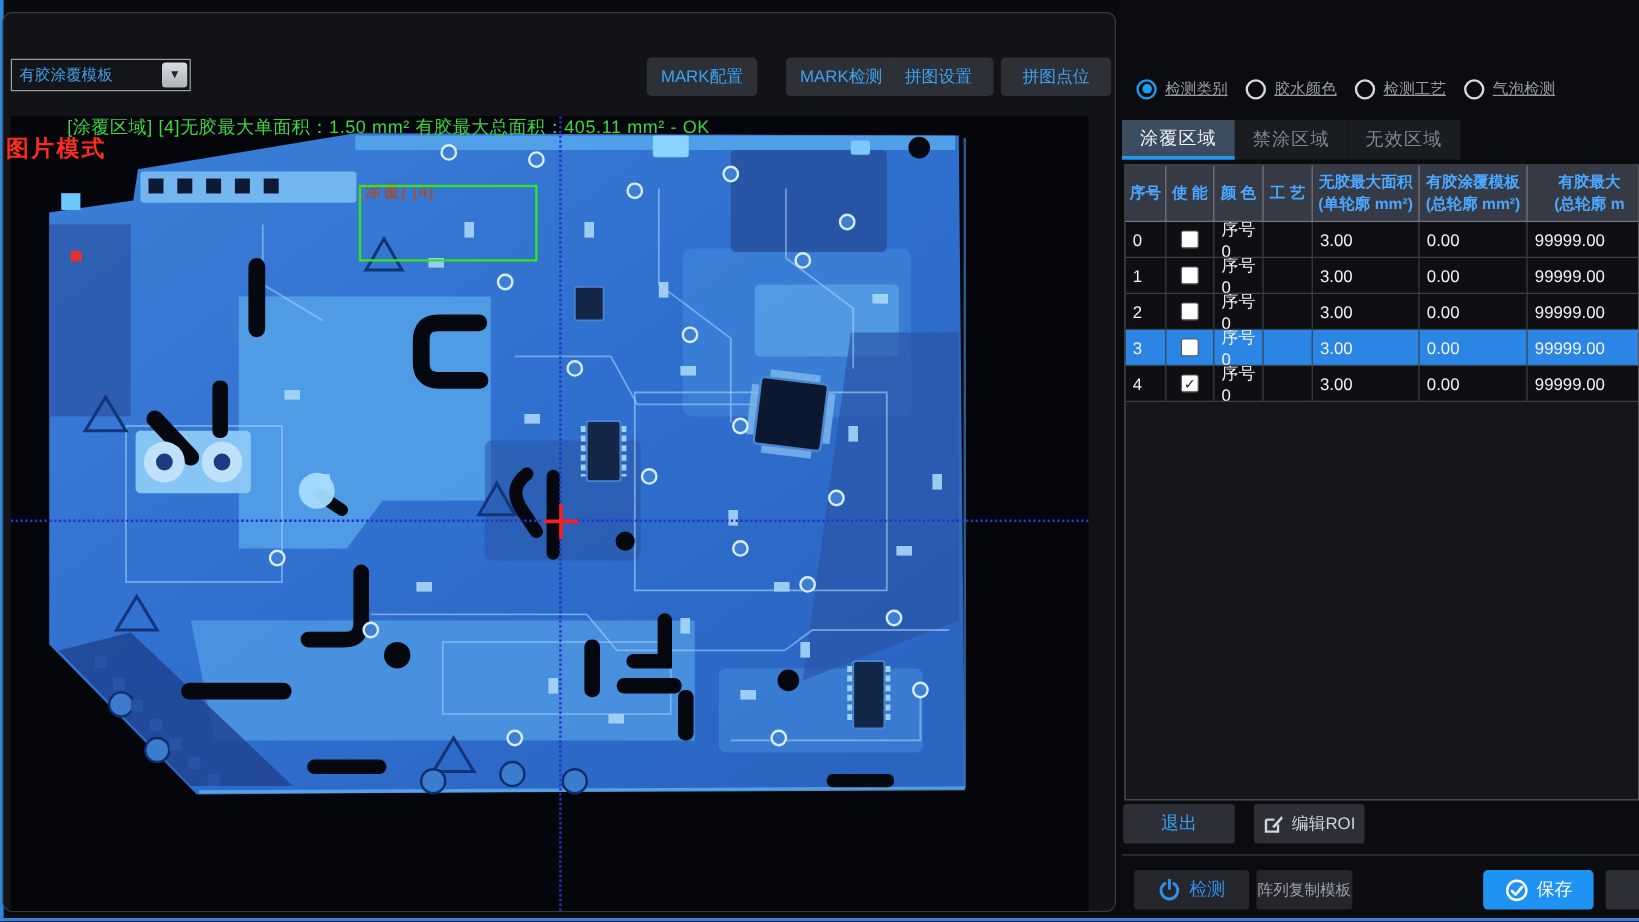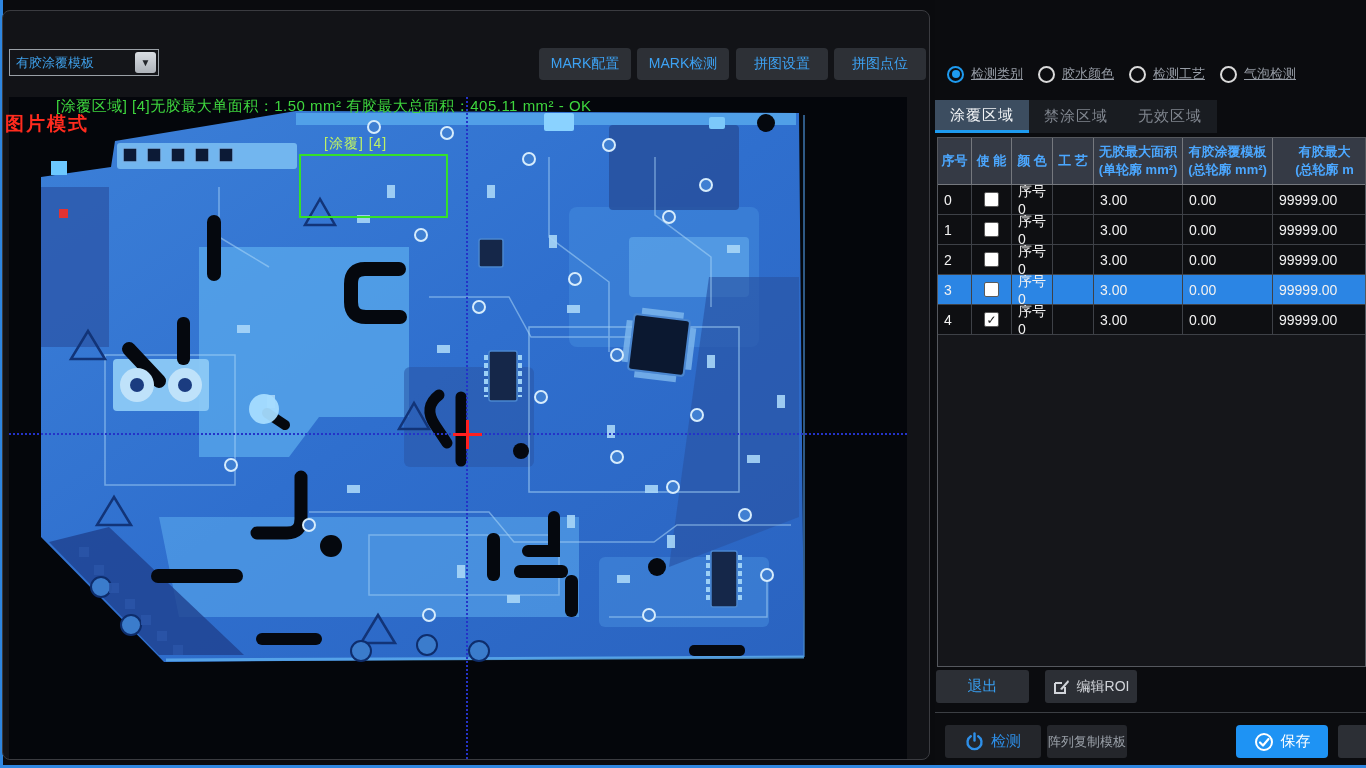--- a/index.html
+++ b/index.html
@@ -32,22 +32,22 @@
     color:#3da2f4; font-size:14px; display:flex; align-items:center; justify-content:center; white-space:nowrap; }
 
   
   .image-area { position:absolute; left:6px; top:86px; width:898px; height:662px; background:#04060b; }
   .status-text { position:absolute; left:47px; top:0px; color:#3ed63e; font-size:15px;
     letter-spacing:0.5px; white-space:nowrap; z-index:6; }
   .mode-label { position:absolute; left:-4px; top:14px; color:#ff2b1e; font-size:19px; font-weight:bold;
     letter-spacing:2px; z-index:6; }
   .roi-rect { position:absolute; left:290px; top:57px; width:149px; height:64px;
     border:2px solid #35e02a; z-index:5; }
-  .roi-label { position:absolute; left:290px; top:38px; color:#bef264; font-size:14px;
-    letter-spacing:1px; z-index:5; white-space:nowrap;margin-left:25px; }
+  .roi-label { position:absolute; left:290px; top:54px; color:#c2410c; font-size:14px;
+    letter-spacing:1px; z-index:5; white-space:nowrap; }
   .guide-h { position:absolute; left:0; top:336px; width:898px; height:0;
     border-top:2px dotted #2433c8; z-index:4; }
   .guide-v { position:absolute; left:457px; top:0; width:0; height:662px;
     border-left:2px dotted #2433c8; z-index:4; }
   .cross-h { position:absolute; left:444px; top:336px; width:29px; height:3px; background:#ff1f1f; z-index:5; }
   .cross-v { position:absolute; left:457px; top:323px; width:3px; height:29px; background:#ff1f1f; z-index:5; }
 
   
   .right-panel { position:absolute; left:935px; top:0; width:431px; height:765px; background:#0b0c0f; overflow:hidden; }
 
@@ -106,21 +106,21 @@
 
     <div class="combo">
       <span class="combo-text">有胶涂覆模板</span>
       <span class="combo-arrow">▼</span>
     </div>
 
     <div id="toolbar-buttons">
         <div class="tb-btn" style="left: 536px;">
           <span>MARK配置</span>
         </div>
-        <div class="tb-btn" style="left: 634px; align-items: center;">
+        <div class="tb-btn" style="left: 652px; align-items: center;">
           <span>MARK检测</span>
         </div>
         <div class="tb-btn" style="left: 733px;">
           <span>拼图设置</span>
         </div>
         <div class="tb-btn" style="left: 831px;">
           <span>拼图点位</span>
         </div>
       </div>
 

